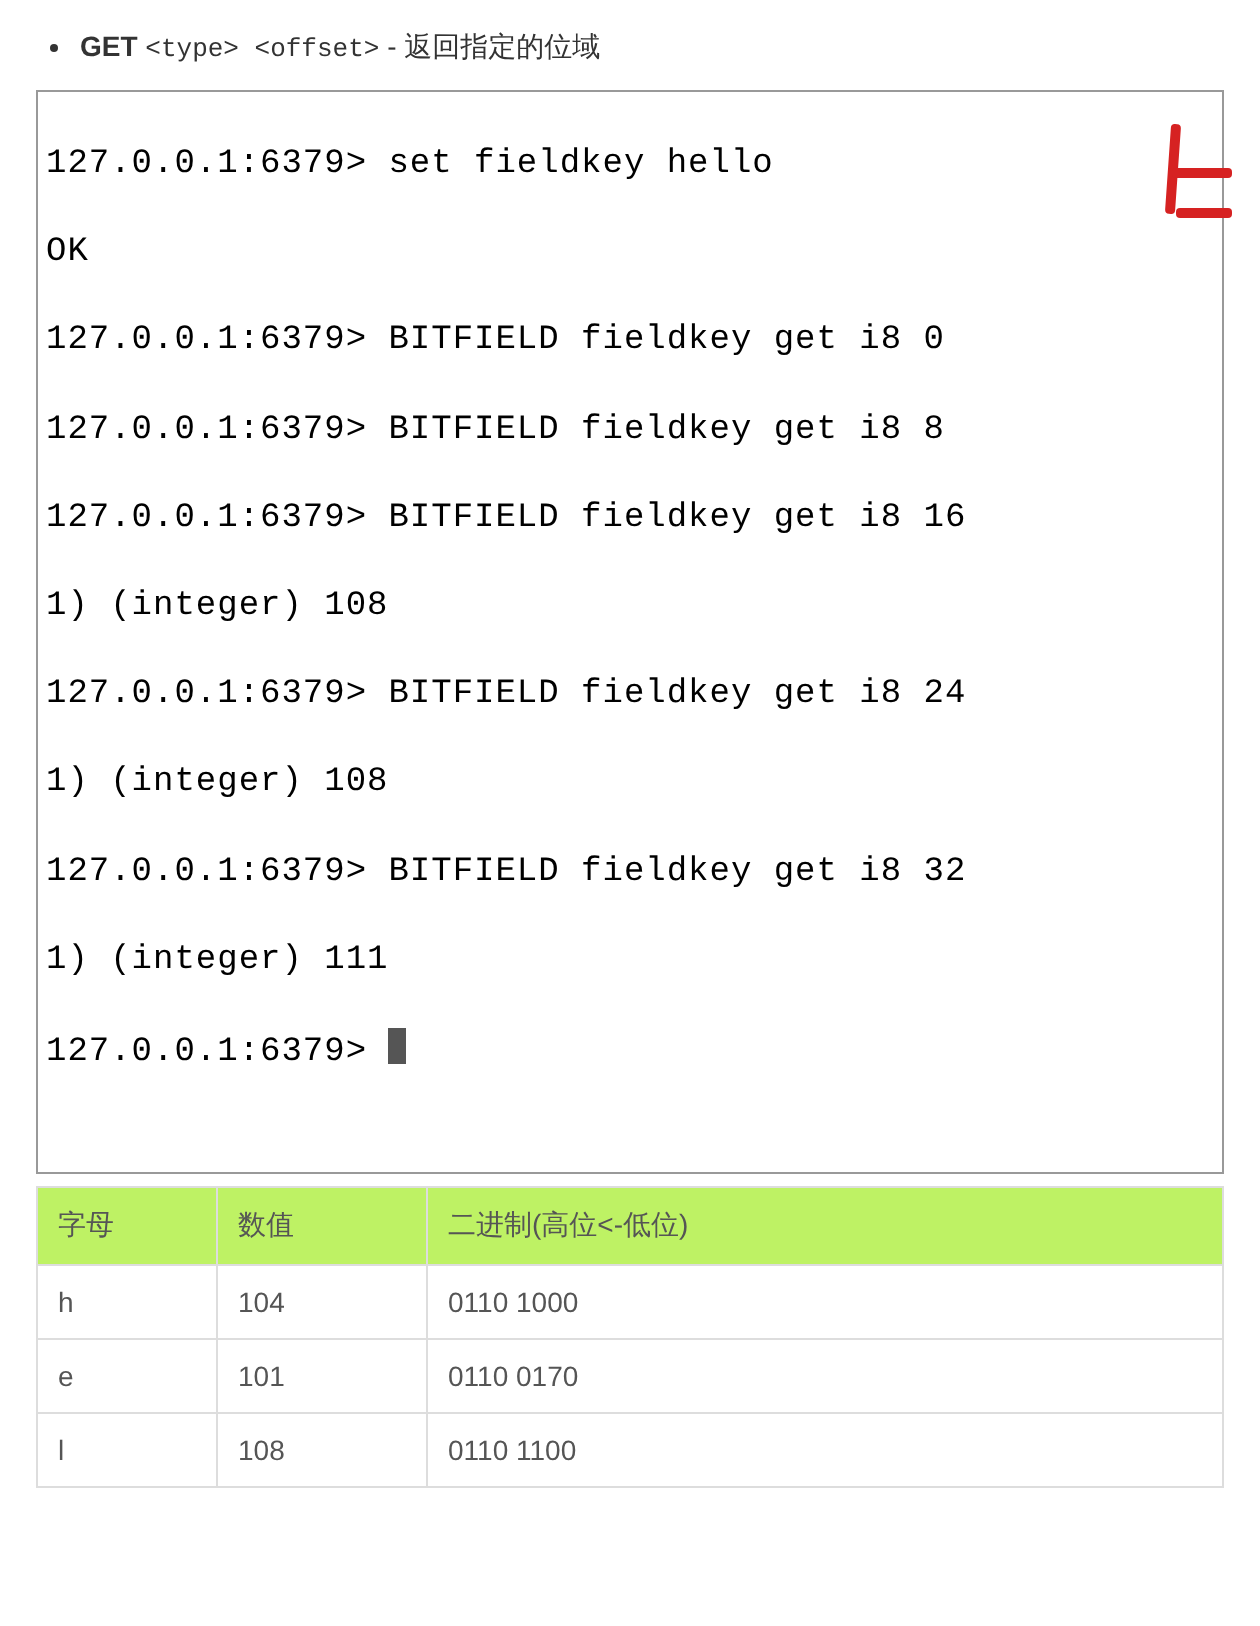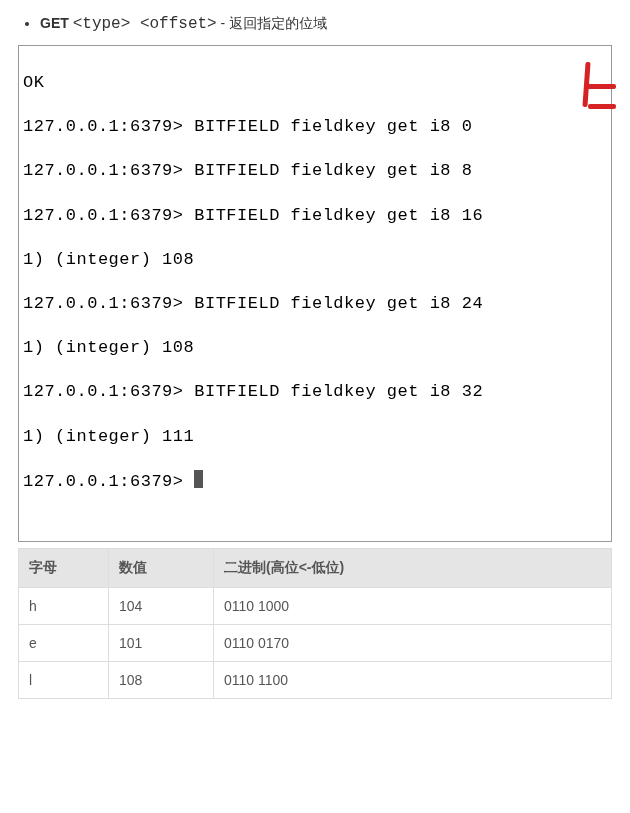--- a/index.html
+++ b/index.html
@@ -10,21 +10,21 @@
       font-size: 14px;
       color: #333;
       padding: 15px 18px 20px 18px;
       position: relative;
     }
     ul.note { list-style: disc; padding-left: 22px; margin-bottom: 12px; }
     ul.note li { font-size: 14px; }
     .note strong { font-weight: 700; }
     .note code {
       font-family: Consolas, "Courier New", monospace;
-      font-size: 16px;
+      font-size: 13px;
       margin-top: 24px;
     }
     .codeblock {
       border: 1px solid #999;
       background: #fff;
       font-family: Consolas, "Courier New", monospace;
       font-size: 17px;
       line-height: 1.3;
       padding: 4px 4px 4px 4px;
       white-space: pre;
@@ -47,22 +47,22 @@
       font-size: 14px;
       margin-bottom: 40px;
     }
     table.binary th, table.binary td {
       border: 1px solid #ddd;
       padding: 10px 10px;
       text-align: left;
       color: #555;
     }
     table.binary th {
-      font-weight: 700;
-      background: #e5e5e5;
+      font-weight: 400;
+      background: #bef264;
     }
     table.binary td.col1 { width: 90px; }
     table.binary td.col2 { width: 105px; }
     
     .mark-wrap { position: absolute; top: 28px; right: 14px; pointer-events:none; }
     .mark-v, .mark-h { position: absolute; background: #d62222; }
     .mark-v { width: 5px; height: 45px; top: -12px; left: 8px; border-radius:2px; transform: rotate(4deg);}
     .mark-h1 { width: 30px; height: 5px; top: 10px; left: 10px; background:#d62222; position:absolute; border-radius:2px;}
     .mark-h2 { width: 28px; height: 5px; top: 30px; left: 12px; background:#d62222; position:absolute; border-radius:2px;}
   </style>
@@ -70,20 +70,21 @@
 <body>
 
 <ul class="note">
   <li>
     <strong>GET</strong>
     <code>&lt;type&gt; &lt;offset&gt;</code><span> - 返回指定的位域</span>
   </li>
 </ul>
 
 <div class="codeblock">
+<span class="line">127.0.0.1:6379&gt; set fieldkey hello</span>
 <span class="line">OK</span>
 <span class="line">127.0.0.1:6379&gt; BITFIELD fieldkey get i8 0</span>
 <span class="line">127.0.0.1:6379&gt; BITFIELD fieldkey get i8 8</span>
 <span class="line">127.0.0.1:6379&gt; BITFIELD fieldkey get i8 16</span>
 <span class="line">1) (integer) 108</span>
 <span class="line">127.0.0.1:6379&gt; BITFIELD fieldkey get i8 24</span>
 <span class="line">1) (integer) 108</span>
 <span class="line">127.0.0.1:6379&gt; BITFIELD fieldkey get i8 32</span>
 <span class="line">1) (integer) 111</span>
 <span class="line"><span>127.0.0.1:6379&gt; </span><span class="cursor"></span></span>

